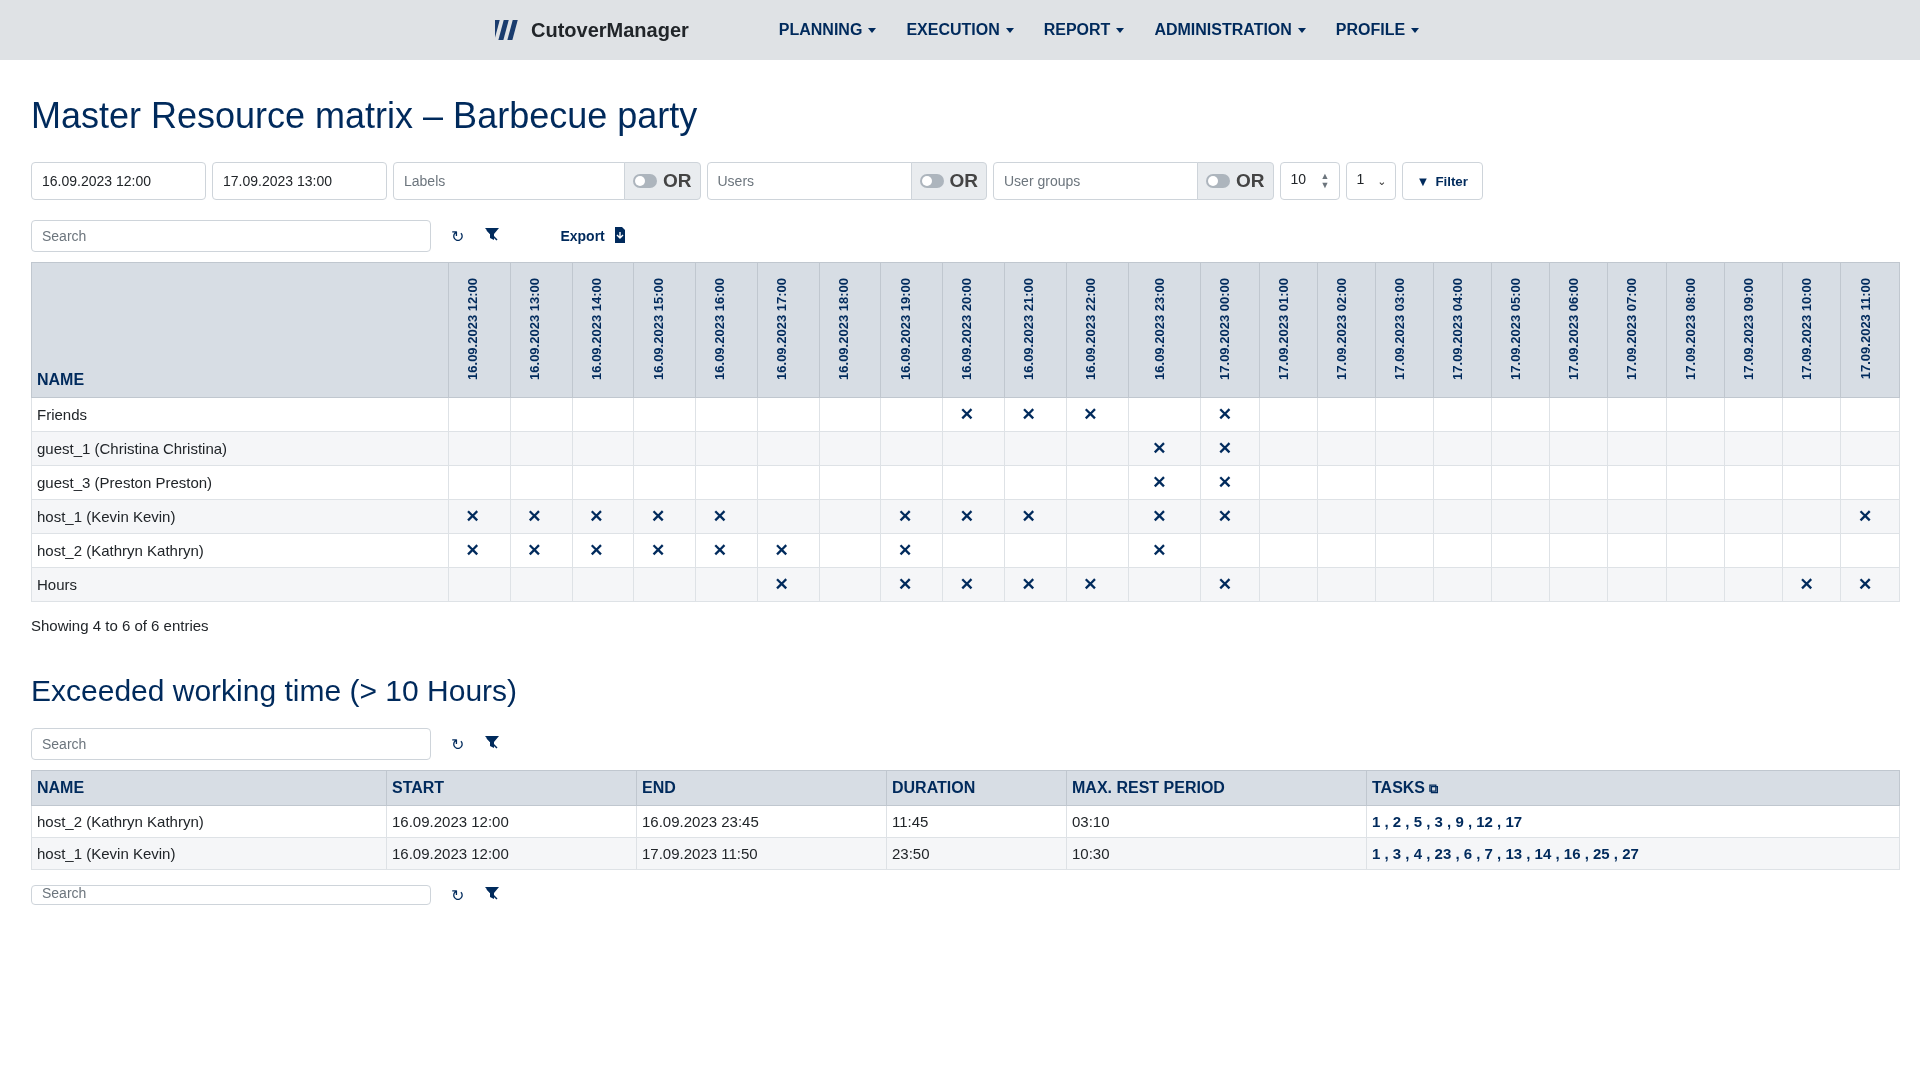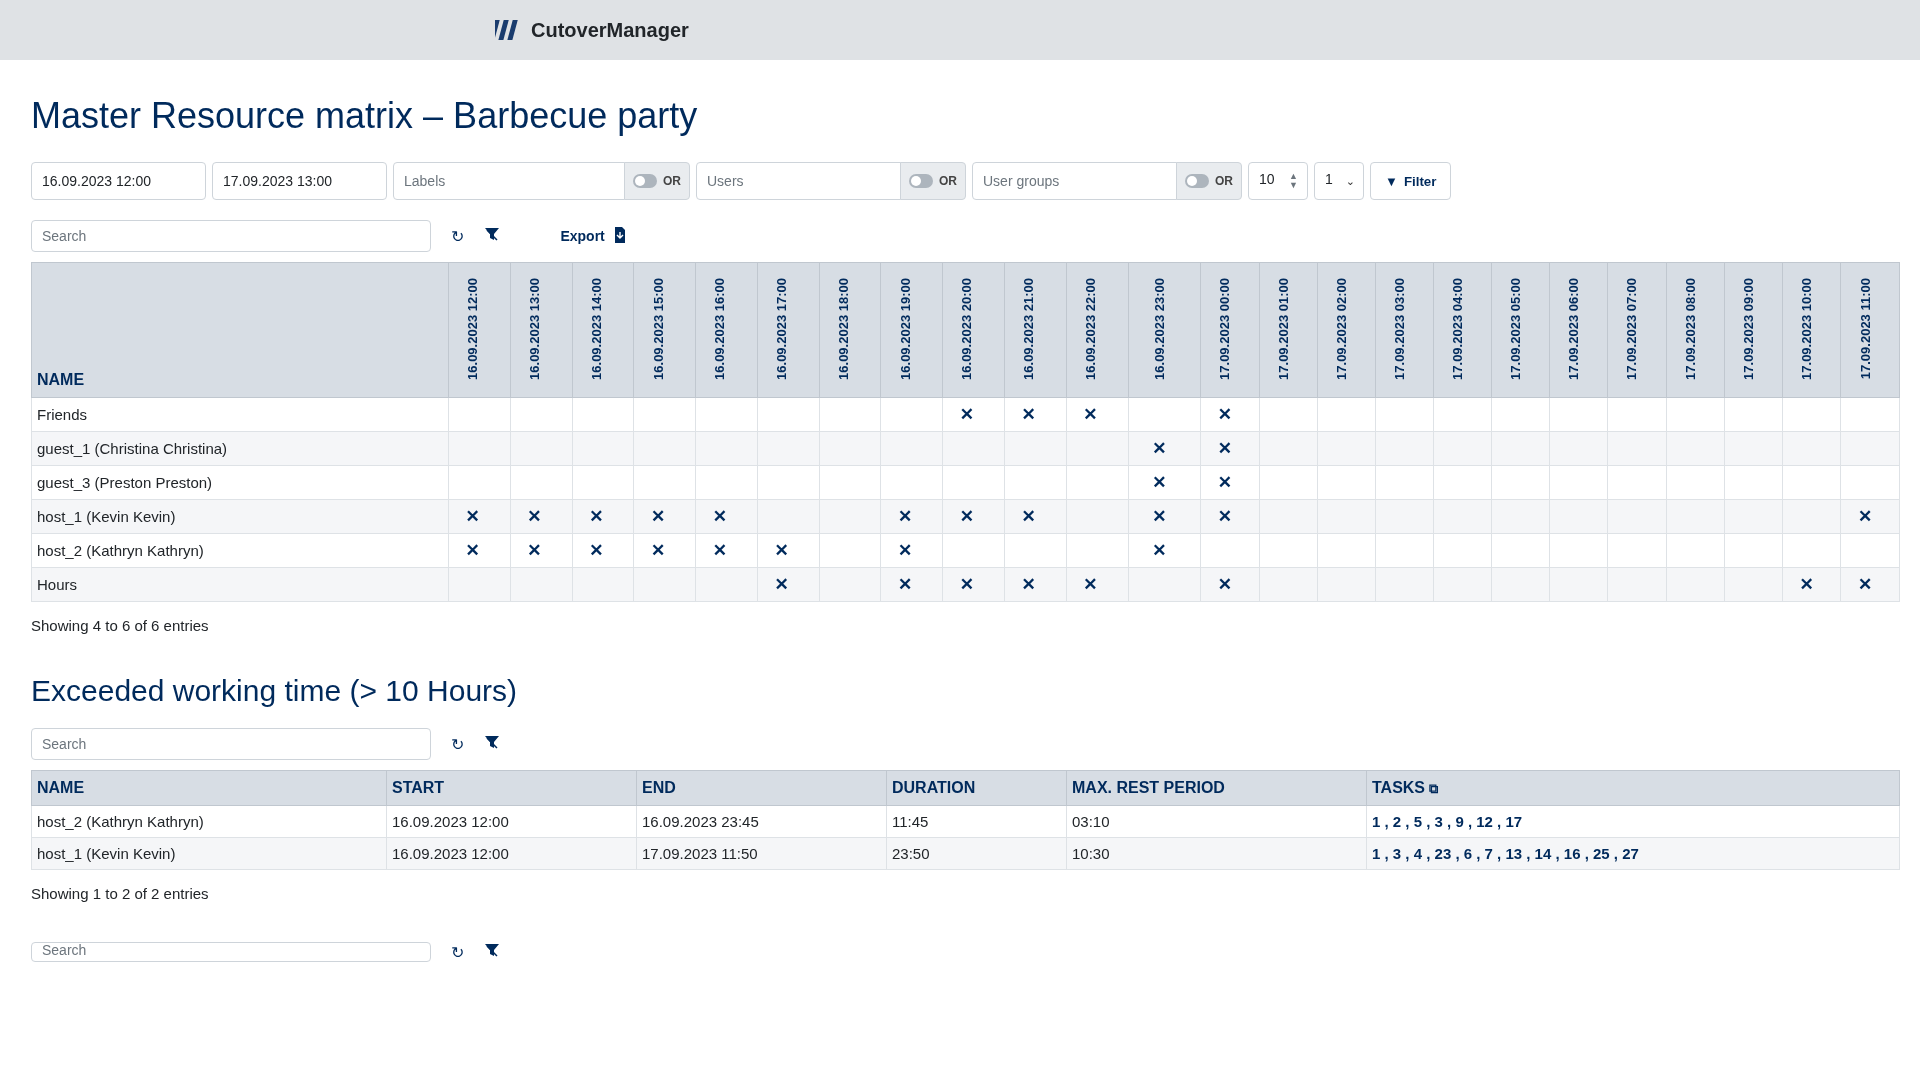--- a/index.html
+++ b/index.html
@@ -8,21 +8,21 @@
 .brand { display: flex; align-items: center; gap: 8px; margin-left: 465px; margin-right: 90px; }
 .brand-icon svg { display:block; }
 .brand-text { font-weight: 700; font-size: 20px; color: #212529; }
 .nav-items { display: flex; gap: 30px; }
 .nav-item { font-weight: 700; color: #002a5c; font-size: 16px; cursor: pointer; display: flex; align-items: center; gap: 4px; }
 .caret::after { content: ""; border-left: 4px solid transparent; border-right: 4px solid transparent; border-top: 5px solid #002a5c; display: inline-block; margin-left: 2px; }
 .content { padding: 20px; margin-left: 11px; }
 h1.page-title { font-size: 36px; font-weight: 400; color: #002a5c; margin: 15px 0 25px 0; }
 .filters-row { display: flex; align-items: center; gap: 6px; flex-wrap: wrap; margin-bottom: 20px; }
 .input-box { border: 1px solid #ced4da; border-radius: 4px; padding: 8px 10px; font-size: 14px; background: #fff; color: #212529; height: 38px; }
-.or-toggle { border: 1px solid #ced4da; border-radius: 0 4px 4px 0; background: #e9ecef; padding: 6px 8px; height: 38px; display: flex; align-items: center; gap: 6px; font-size: 12px; font-weight:600; color:#444; margin-left:-7px; }
+.or-toggle { border: 1px solid #ced4da; border-radius: 0 4px 4px 0; background: #e9ecef; padding: 6px 8px; height: 38px; display: flex; align-items: center; gap: 6px; font-size: 19px; font-weight:600; color:#444; margin-left:-7px; }
 .switch { width: 24px; height: 14px; background: #adb5bd; border-radius: 8px; position: relative; }
 .switch::after { content: ""; width: 10px; height: 10px; background: #fff; border-radius: 50%; position: absolute; top: 2px; left: 2px; }
 .spinner { width: 60px; position: relative; }
 .spinner-ctrl { position: absolute; right: 2px; top: 0; bottom: 0; width: 16px; display: flex; flex-direction: column; justify-content: center; color: #6c757d; font-size: 9px; line-height: 1; }
 .select-box { width: 50px; position: relative; }
 .select-box .chev { position: absolute; right: 8px; top: 50%; transform: translateY(-50%); font-size: 11px; color: #333; }
 .filter-btn { border: 1px solid #ced4da; border-radius: 4px; padding: 8px 14px; background: #fff; color: #002a5c; font-weight: 600; display: flex; align-items: center; gap: 6px; height: 38px; cursor: pointer; }
 .filter-icon { font-size: 13px; }
 .search-row { display: flex; align-items: center; gap: 20px; margin-bottom: 10px; }
 .search-input { width: 400px; border: 1px solid #ced4da; border-radius: 4px; padding: 6px 10px; font-size: 14px; height: 32px; }
@@ -54,20 +54,27 @@
   <div class="brand">
     <span class="brand-icon">
       <svg width="28" height="22">
         <rect x="0" y="1" width="5" height="20" fill="#1a3c6e" transform="skewX(-15)"></rect>
         <rect x="9" y="1" width="5" height="20" fill="#1a3c6e" transform="skewX(-15)"></rect>
         <rect x="18" y="1" width="5" height="20" fill="#1a3c6e" transform="skewX(-15)"></rect>
       </svg>
     </span>
     <span class="brand-text">CutoverManager</span>
   </div>
+  <div class="nav-items" id="nav-items">
+      <div class="nav-item caret">PLANNING</div>
+      <div class="nav-item caret">EXECUTION</div>
+      <div class="nav-item caret">REPORT</div>
+      <div class="nav-item caret">ADMINISTRATION</div>
+      <div class="nav-item caret">PROFILE</div>
+    </div>
 </div>
 
 <div class="content">
   <h1 class="page-title">Master Resource matrix  –  Barbecue party</h1>
 
   <div class="filters-row">
     <input class="input-box" style="width: 175px;" readonly="" value="16.09.2023 12:00">
     <input class="input-box" style="width: 175px;" readonly="" value="17.09.2023 13:00">
     <input class="input-box placeholder-text" style="width: 232px; border-top-right-radius: 0px; border-bottom-right-radius: 0px;" placeholder="Labels">
     <div class="or-toggle">
@@ -511,21 +518,20 @@
         <tr>
           <td>host_1 (Kevin Kevin)</td>
           <td>16.09.2023 12:00</td>
           <td>17.09.2023 11:50</td>
           <td>23:50</td>
           <td>10:30</td>
           <td class="tasks-links">1 , 3 , 4 , 23 , 6 , 7 , 13 , 14 , 16 , 25 , 27</td>
         </tr>
       </tbody>
   </table>
-  <div class="entries-text">Showing 1 to 2 of 2 entries</div>
 
   <div class="search-row" style="margin-bottom:0;">
     <input class="search-input placeholder-text" style="height: 20px; padding-top: 2px;" placeholder="Search">
     <span class="icon-btn">↻</span>
     <span class="icon-btn"><svg width="16" height="14">
           <path d="M1 1 L15 1 L10 7 L10 13 L6 11 L6 7 Z" fill="#002a5c"></path>
           <line x1="3" y1="3" x2="13" y2="13" stroke="#002a5c" stroke-width="1.5"></line>
         </svg></span>
   </div>
 </div>

